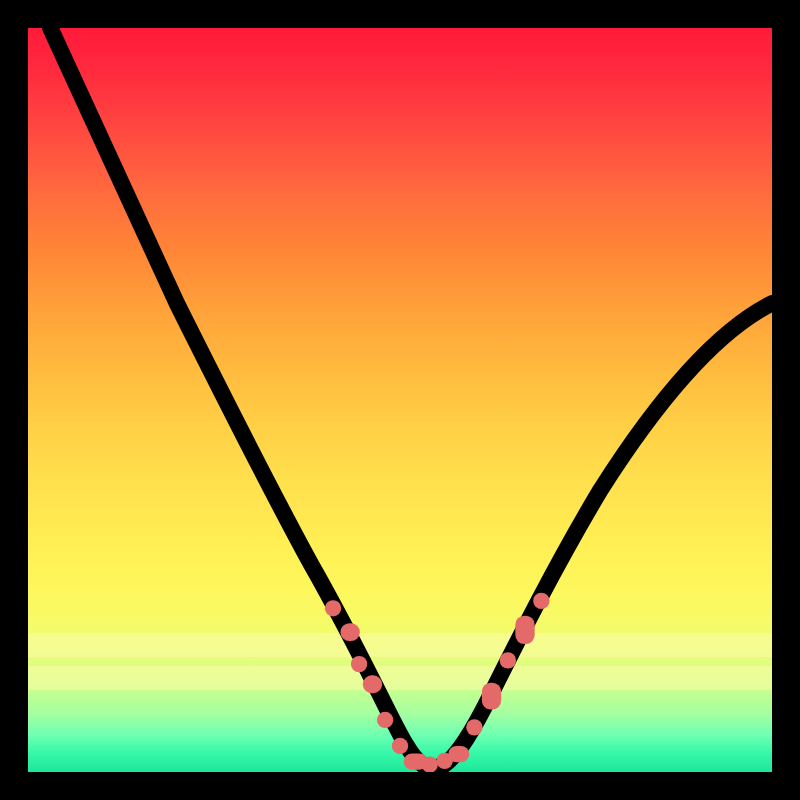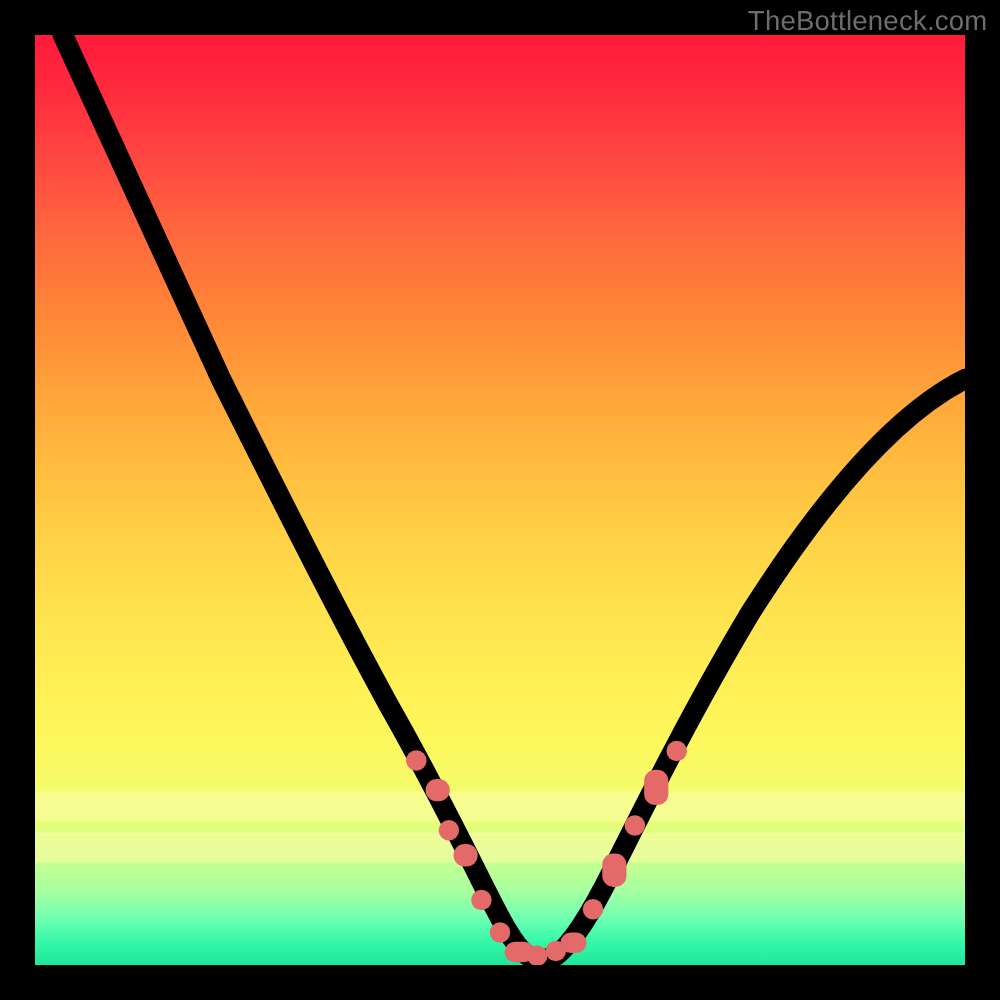--- a/index.html
+++ b/index.html
@@ -120,14 +120,13 @@
         <rect class="pill" x="56.5" y="96.5" width="2.8" height="2.2" rx="1.1"></rect>
         <circle cx="60" cy="94" r="1.1"></circle>
         <rect class="pill" x="61" y="88" width="2.6" height="3.6" rx="1.2"></rect>
         <circle cx="64.5" cy="85" r="1.1"></circle>
         <rect class="pill" x="65.5" y="79" width="2.6" height="3.8" rx="1.2"></rect>
         <circle cx="69" cy="77" r="1.1"></circle>
       </g>
     </svg>
   </div>
 
-  <div class="watermark">TheBottleneck.com</div>
 </div>
 
 </body></html>

